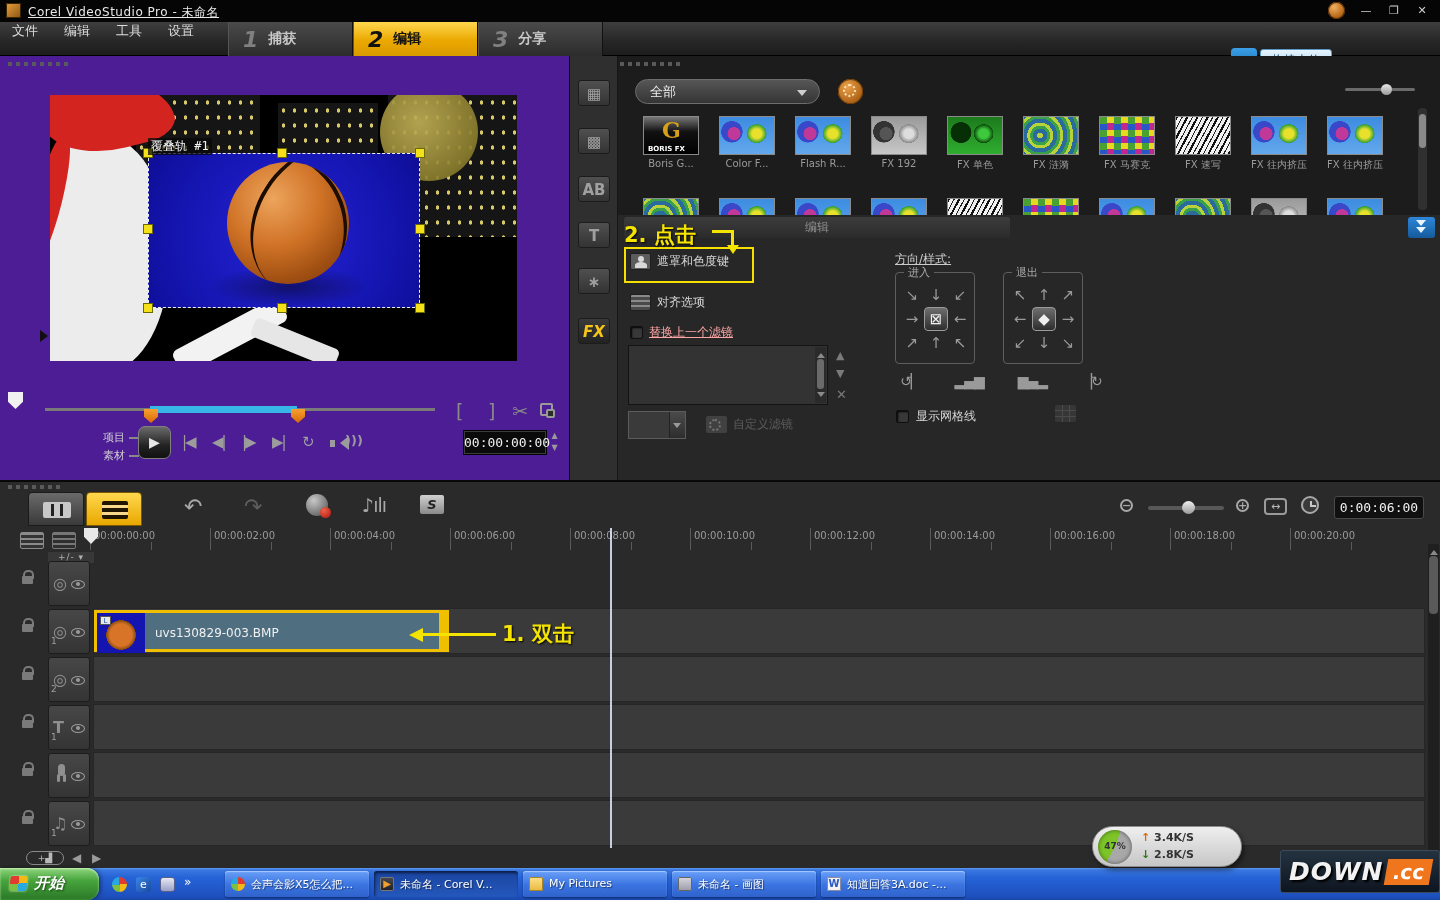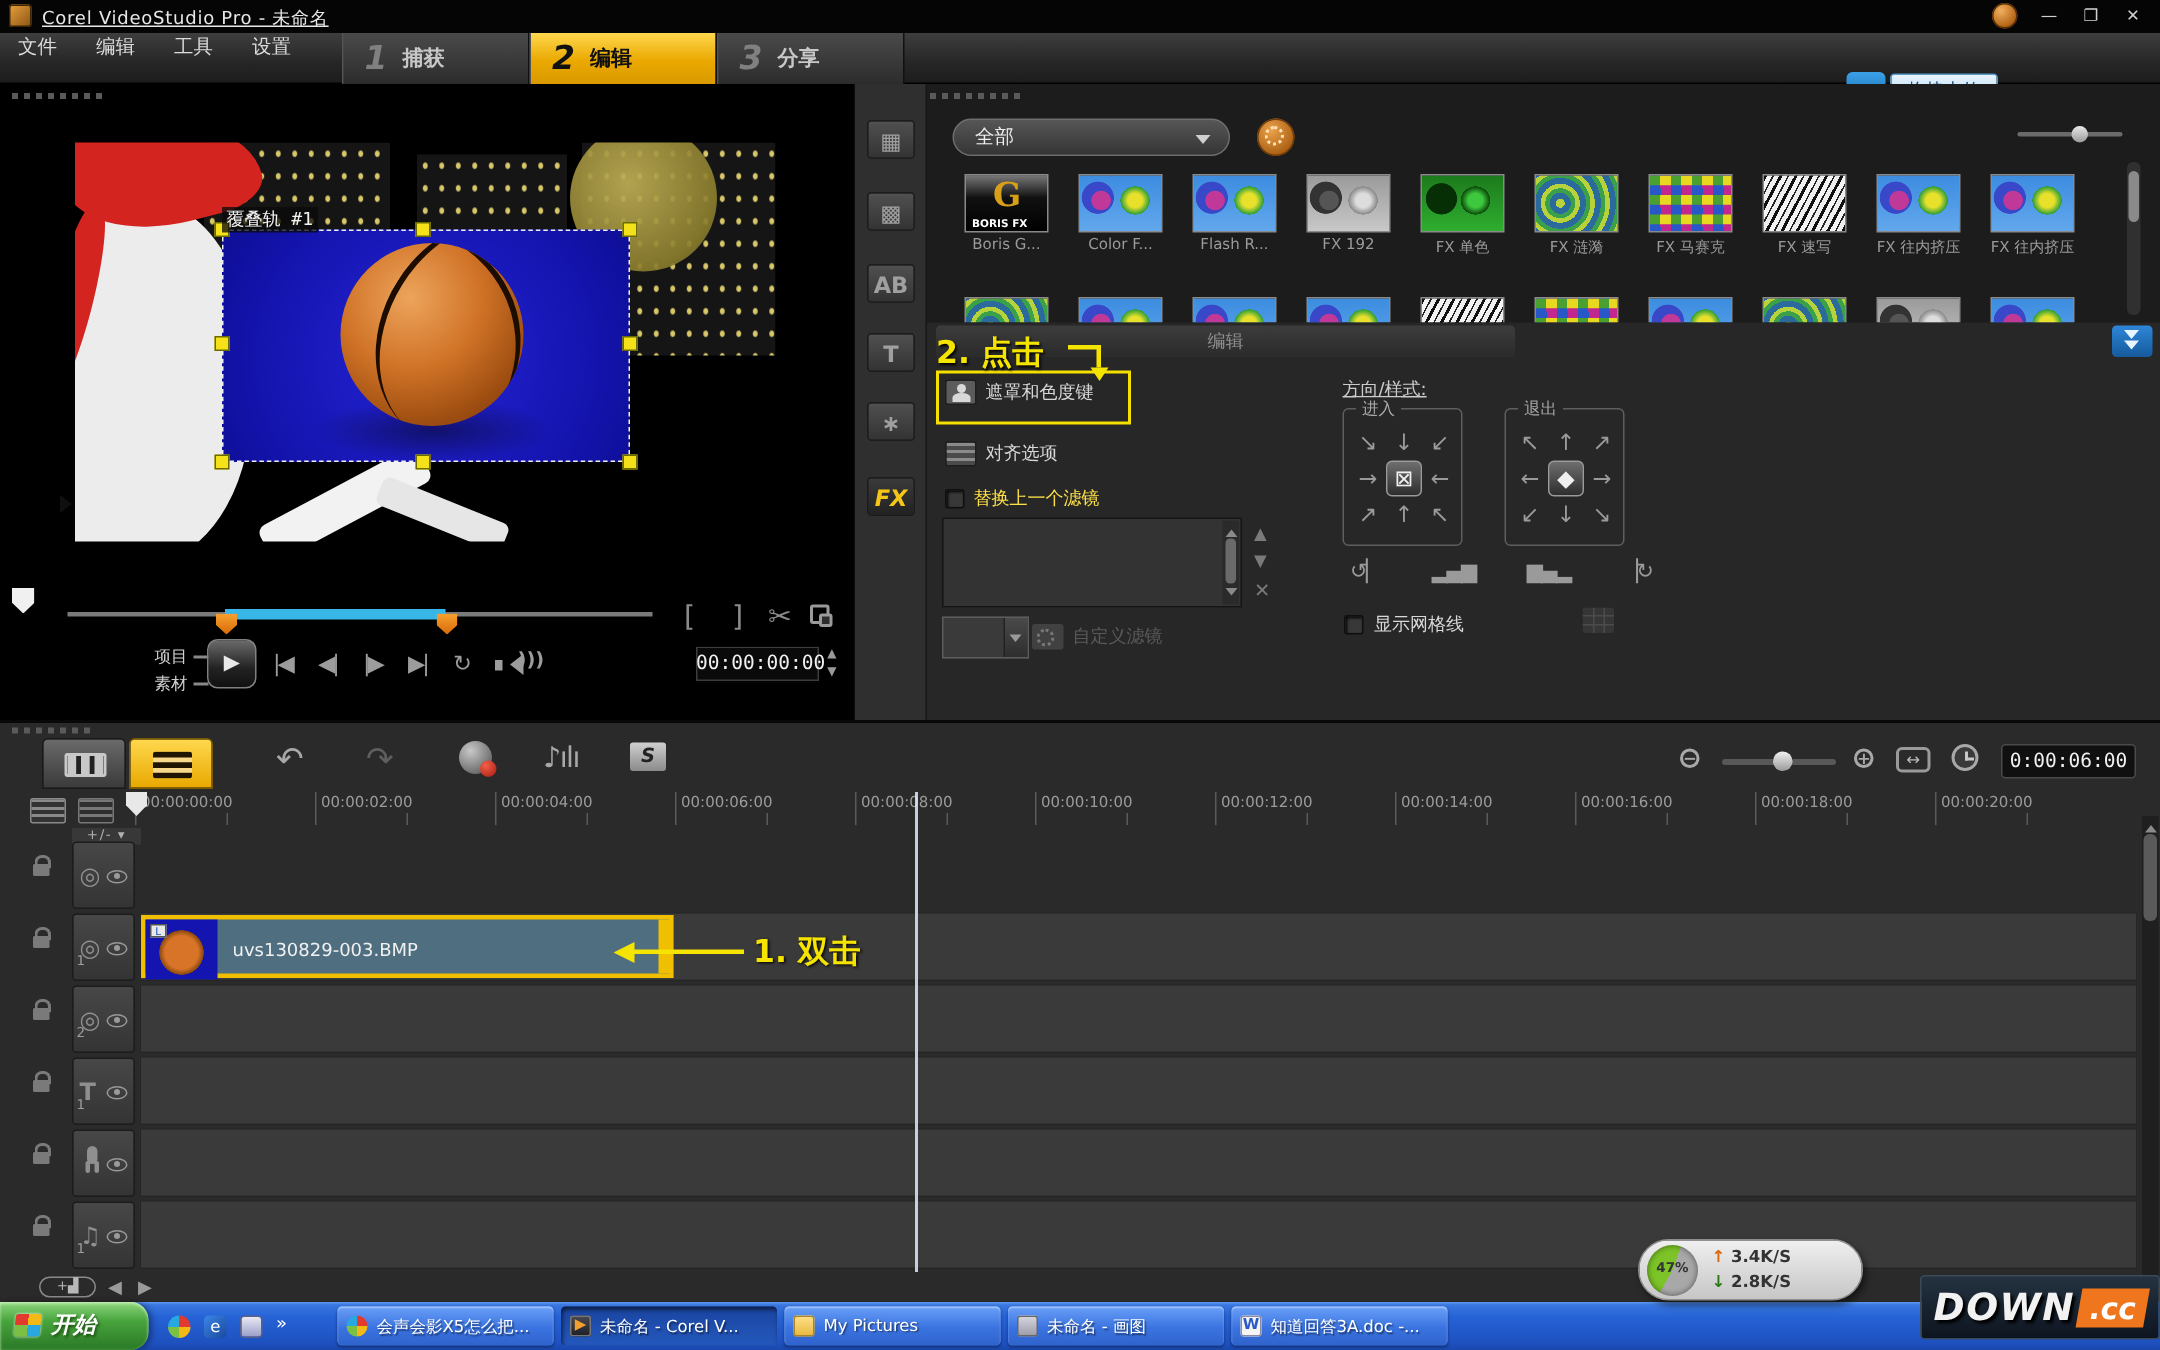--- a/index.html
+++ b/index.html
@@ -31,21 +31,21 @@
   .step.active .num { color:#111; }
   .step.active .lbl { color:#111; }
   #upload-icon { position:absolute; left:1231px; top:26px; width:26px; height:24px; border-radius:4px;
     background:linear-gradient(#3ba0e8,#1268a8); color:#fff; font-size:13px; text-align:center; line-height:24px; font-weight:bold; }
   #upload-btn { position:absolute; left:1260px; top:27px; width:72px; height:22px; border-radius:3px;
     background:linear-gradient(#e8f4fd,#a8d4f2); border:1px solid #5a9ac8; color:#1a4a72; font-size:12px; text-align:center; line-height:20px; }
 
   .grip { position:absolute; height:4px; background:repeating-linear-gradient(90deg,#5a5a5a 0 4px,transparent 4px 8px); }
 
   
-  #preview-panel { position:absolute; left:0; top:56px; width:570px; height:424px; background:#000000; border-right:1px solid #0a0a0a; }
+  #preview-panel { position:absolute; left:0; top:56px; width:570px; height:424px; background:#4c1d95; border-right:1px solid #0a0a0a; }
   #viewport { position:absolute; left:50px; top:39px; width:467px; height:266px; background:#000; overflow:hidden; }
   .bldg { position:absolute; background-color:#151515;
     background-image:radial-gradient(#d8c86a 1.3px, transparent 1.9px); background-size:11px 15px; }
   #moon { position:absolute; left:330px; top:-12px; width:98px; height:98px; border-radius:50%;
     background:radial-gradient(circle at 40% 40%, #bfae55, #8a7d2e 70%, #5f5620); opacity:.92; }
   #figure-body { position:absolute; left:-30px; top:38px; width:150px; height:240px; background:#ececec; border-radius:45% 55% 40% 40%; transform:rotate(6deg); }
   #figure-cap { position:absolute; left:-8px; top:-18px; width:130px; height:74px; background:#d42420; border-radius:10% 90% 30% 70%; transform:rotate(-14deg); }
   #figure-tail { position:absolute; left:-14px; top:40px; width:26px; height:130px; background:#d42420; border-radius:50%/60%; transform:rotate(14deg); }
   #arm1 { position:absolute; left:120px; top:228px; width:120px; height:26px; background:#f2f2f2; transform:rotate(-28deg); border-radius:6px; }
   #arm2 { position:absolute; left:200px; top:238px; width:90px; height:20px; background:#e6e6e6; transform:rotate(22deg); border-radius:5px; }
@@ -155,32 +155,32 @@
   #mask-highlight { position:absolute; left:6px; top:32px; width:130px; height:36px; border:2px solid #f5e000; }
   #mask-btn { position:absolute; left:12px; top:38px; display:flex; align-items:center; gap:6px; }
   .mini-icon { position:relative; width:21px; height:17px; background:#5c5c5c; border-radius:2px; border:1px solid #1e1e1e; }
   .mini-icon .head { position:absolute; left:7px; top:2px; width:6px; height:6px; border-radius:50%; background:#d8d8d8; }
   .mini-icon .body { position:absolute; left:4px; bottom:1px; width:12px; height:6px; border-radius:50% 50% 0 0; background:#d8d8d8; }
   .mini-icon.lines { background:repeating-linear-gradient(#8a8a8a 0 2px, #4a4a4a 2px 5px); }
   .opt-text { color:#d8d8d8; font-size:12px; }
   #align-row { position:absolute; left:12px; top:79px; display:flex; align-items:center; gap:6px; }
   .chk { width:13px; height:13px; background:#383838; border:1px solid #0f0f0f; box-shadow:inset 1px 1px 2px #000; border-radius:2px; }
   #replace-row { position:absolute; left:12px; top:109px; display:flex; align-items:center; gap:6px; }
-  #replace-row .opt-text { color:#fde047; }
+  #replace-row .opt-text { color:#fca5a5;text-decoration:underline; }
   #filter-list { position:absolute; left:10px; top:130px; width:200px; height:60px; background:#333; border:1px solid #141414; }
   #filter-list .sb { position:absolute; right:1px; top:1px; width:11px; height:56px; background:#2a2a2a; }
   #filter-list .sb i { position:absolute; left:2px; top:12px; width:7px; height:30px; background:#6a6a6a; border-radius:3px; }
   #filter-list .sb b, #filter-list .sb s { position:absolute; left:2px; width:0; height:0; border:4px solid transparent; }
   #filter-list .sb b { top:2px; border-bottom:5px solid #8a8a8a; }
   #filter-list .sb s { bottom:2px; border-top:5px solid #8a8a8a; }
   .updown { position:absolute; left:218px; color:#7a7a7a; font-size:11px; }
   #filter-dd2 { position:absolute; left:10px; top:196px; width:58px; height:28px; background:#3a3a3a; border:1px solid #5c5c5c; }
   #filter-dd2 i { position:absolute; right:0; top:0; width:16px; height:26px; background:linear-gradient(#4a4a4a,#2e2e2e); border-left:1px solid #222; }
   #filter-dd2 b { position:absolute; right:4px; top:11px; width:0; height:0; border:4px solid transparent; border-top:5px solid #9a9a9a; }
-  #custom-filter { position:absolute; left:70px; top:201px; display:flex; align-items:flex-end; gap:6px; opacity:.5; }
+  #custom-filter { position:absolute; left:88px; top:201px; display:flex; align-items:flex-end; gap:6px; opacity:.5; }
   .gearfilm { position:relative; width:21px; height:17px; background:#5c5c5c; border-radius:2px; }
   .gearfilm:after { content:""; position:absolute; left:3px; bottom:2px; width:8px; height:8px; border-radius:50%; border:2px dotted #c8c8c8; }
 
   #dir-label { position:absolute; left:277px; top:36px; color:#cccccc; font-size:12px;text-decoration:underline; }
   .dirbox { position:absolute; top:57px; width:80px; height:92px; border:1px solid #5e5e5e; border-radius:4px; }
   .dirbox .legend { position:absolute; left:8px; top:-8px; padding:0 4px; background:#272727; color:#a8a8a8; font-size:11px; }
   .dirgrid { position:absolute; left:4px; top:10px; width:72px; display:flex; flex-wrap:wrap; }
   .dirgrid span { width:24px; height:24px; color:#9a9a9a; font-size:15px; text-align:center; line-height:24px; }
   .dirgrid span:nth-of-type(5) { background:linear-gradient(#6e6e6e,#2e2e2e); border:1px solid #9a9a9a; border-radius:4px; color:#f0f0f0; line-height:22px; }
   .trimset { position:absolute; top:158px; display:flex; gap:34px; }

